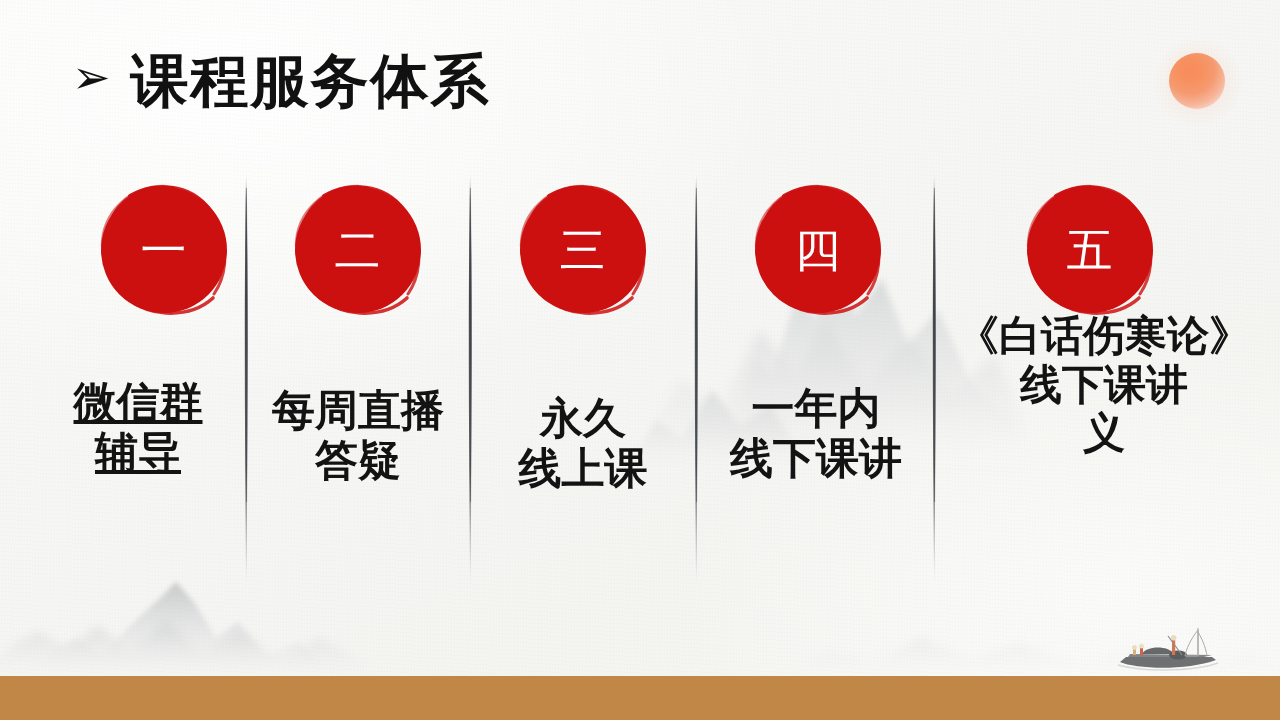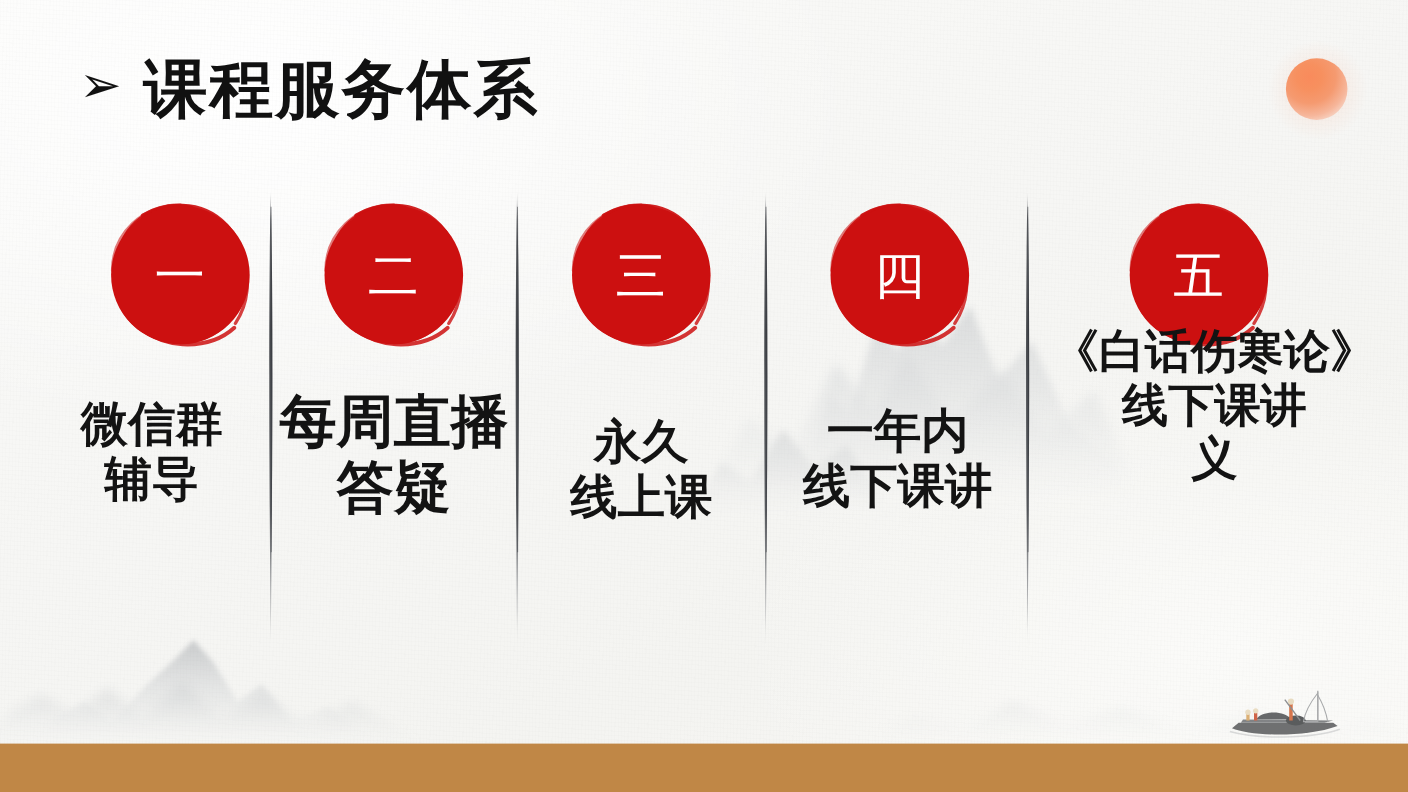--- a/index.html
+++ b/index.html
@@ -67,21 +67,21 @@
   .circle-svg{position:absolute;left:-14px;top:-14px;width:156px;height:156px;}
   .circle-num{
     position:absolute;left:0;top:0;width:128px;height:128px;
     display:flex;align-items:center;justify-content:center;
     color:#ffffff;font-size:46px;font-weight:500;line-height:1;
     font-family:"DejaVu Sans","Liberation Sans",sans-serif;
     letter-spacing:1px;
   }
 
   .col-text{
-    margin-top:0;color:#131313;font-weight:700;line-height:1.16;
+    margin-top:16px;color:#131313;font-weight:700;line-height:1.16;
     font-family:"DejaVu Sans","Liberation Sans",sans-serif;
     white-space:pre-line;letter-spacing:0px;
   }
 
   
   .bottom-band{
     position:absolute;left:0;top:676px;width:1280px;height:44px;background:#c08746;
   }
   .boat{position:absolute;left:1112px;top:622px;width:116px;height:56px;}
 </style>
@@ -224,39 +224,39 @@
               <path d="M30 52 C40 28, 62 18, 84 19 C116 21, 139 46, 138 80 C137 114, 112 139, 78 140" stroke-width="2.1" stroke-linecap="round" opacity="0.75"></path>
               <path d="M44 24 C58 16, 74 14, 88 17" stroke-width="4" stroke-linecap="round" opacity="0.9"></path>
               <path d="M134 60 C142 82, 140 104, 128 122" stroke-width="3" stroke-linecap="round" opacity="0.8"></path>
               <path d="M24 96 C30 122, 52 139, 80 141 C100 142, 116 136, 127 126" stroke-width="3.6" stroke-linecap="round" opacity="0.85"></path>
             </g>
             <circle cx="78" cy="78" r="63" fill="#cc1010"></circle>
             <path d="M16 74 C16 40, 44 14, 78 14" stroke="#cc1010" stroke-width="2.4" fill="none" opacity="0.55" stroke-linecap="round"></path>
           </svg>
           <div class="circle-num">一</div>
         </div>
-        <div class="col-text" style="font-size: 43px; position: absolute; left: -42px; top: 176px; width: 160px;">微信群
+        <div class="col-text" style="font-size: 43px; position: absolute; left: -42px; top: 176px; width: 160px; text-decoration: underline;">微信群
 辅导</div>
       </div>
       <div class="col" style="left: 294px; width: 128px;">
         <div class="circle-wrap">
           <svg class="circle-svg" viewBox="0 0 156 156">
             <g fill="none" stroke="#cc1010">
               <path d="M22 64 C24 32, 52 14, 80 15 C112 16, 136 42, 136 74 C136 110, 110 136, 76 137 C44 138, 20 114, 19 84" stroke-width="3.4" stroke-linecap="round" opacity="0.92"></path>
               <path d="M30 52 C40 28, 62 18, 84 19 C116 21, 139 46, 138 80 C137 114, 112 139, 78 140" stroke-width="2.1" stroke-linecap="round" opacity="0.75"></path>
               <path d="M44 24 C58 16, 74 14, 88 17" stroke-width="4" stroke-linecap="round" opacity="0.9"></path>
               <path d="M134 60 C142 82, 140 104, 128 122" stroke-width="3" stroke-linecap="round" opacity="0.8"></path>
               <path d="M24 96 C30 122, 52 139, 80 141 C100 142, 116 136, 127 126" stroke-width="3.6" stroke-linecap="round" opacity="0.85"></path>
             </g>
             <circle cx="78" cy="78" r="63" fill="#cc1010"></circle>
             <path d="M16 74 C16 40, 44 14, 78 14" stroke="#cc1010" stroke-width="2.4" fill="none" opacity="0.55" stroke-linecap="round"></path>
           </svg>
           <div class="circle-num">二</div>
         </div>
-        <div class="col-text" style="font-size: 52px; position: absolute; left: -42px; top: 168px; width: 212px;">每周直播
+        <div class="col-text" style="font-size: 43px; position: absolute; left: -42px; top: 184px; width: 212px;">每周直播
 答疑</div>
       </div>
       <div class="col" style="left: 519px; width: 128px;">
         <div class="circle-wrap">
           <svg class="circle-svg" viewBox="0 0 156 156">
             <g fill="none" stroke="#cc1010">
               <path d="M22 64 C24 32, 52 14, 80 15 C112 16, 136 42, 136 74 C136 110, 110 136, 76 137 C44 138, 20 114, 19 84" stroke-width="3.4" stroke-linecap="round" opacity="0.92"></path>
               <path d="M30 52 C40 28, 62 18, 84 19 C116 21, 139 46, 138 80 C137 114, 112 139, 78 140" stroke-width="2.1" stroke-linecap="round" opacity="0.75"></path>
               <path d="M44 24 C58 16, 74 14, 88 17" stroke-width="4" stroke-linecap="round" opacity="0.9"></path>
               <path d="M134 60 C142 82, 140 104, 128 122" stroke-width="3" stroke-linecap="round" opacity="0.8"></path>

